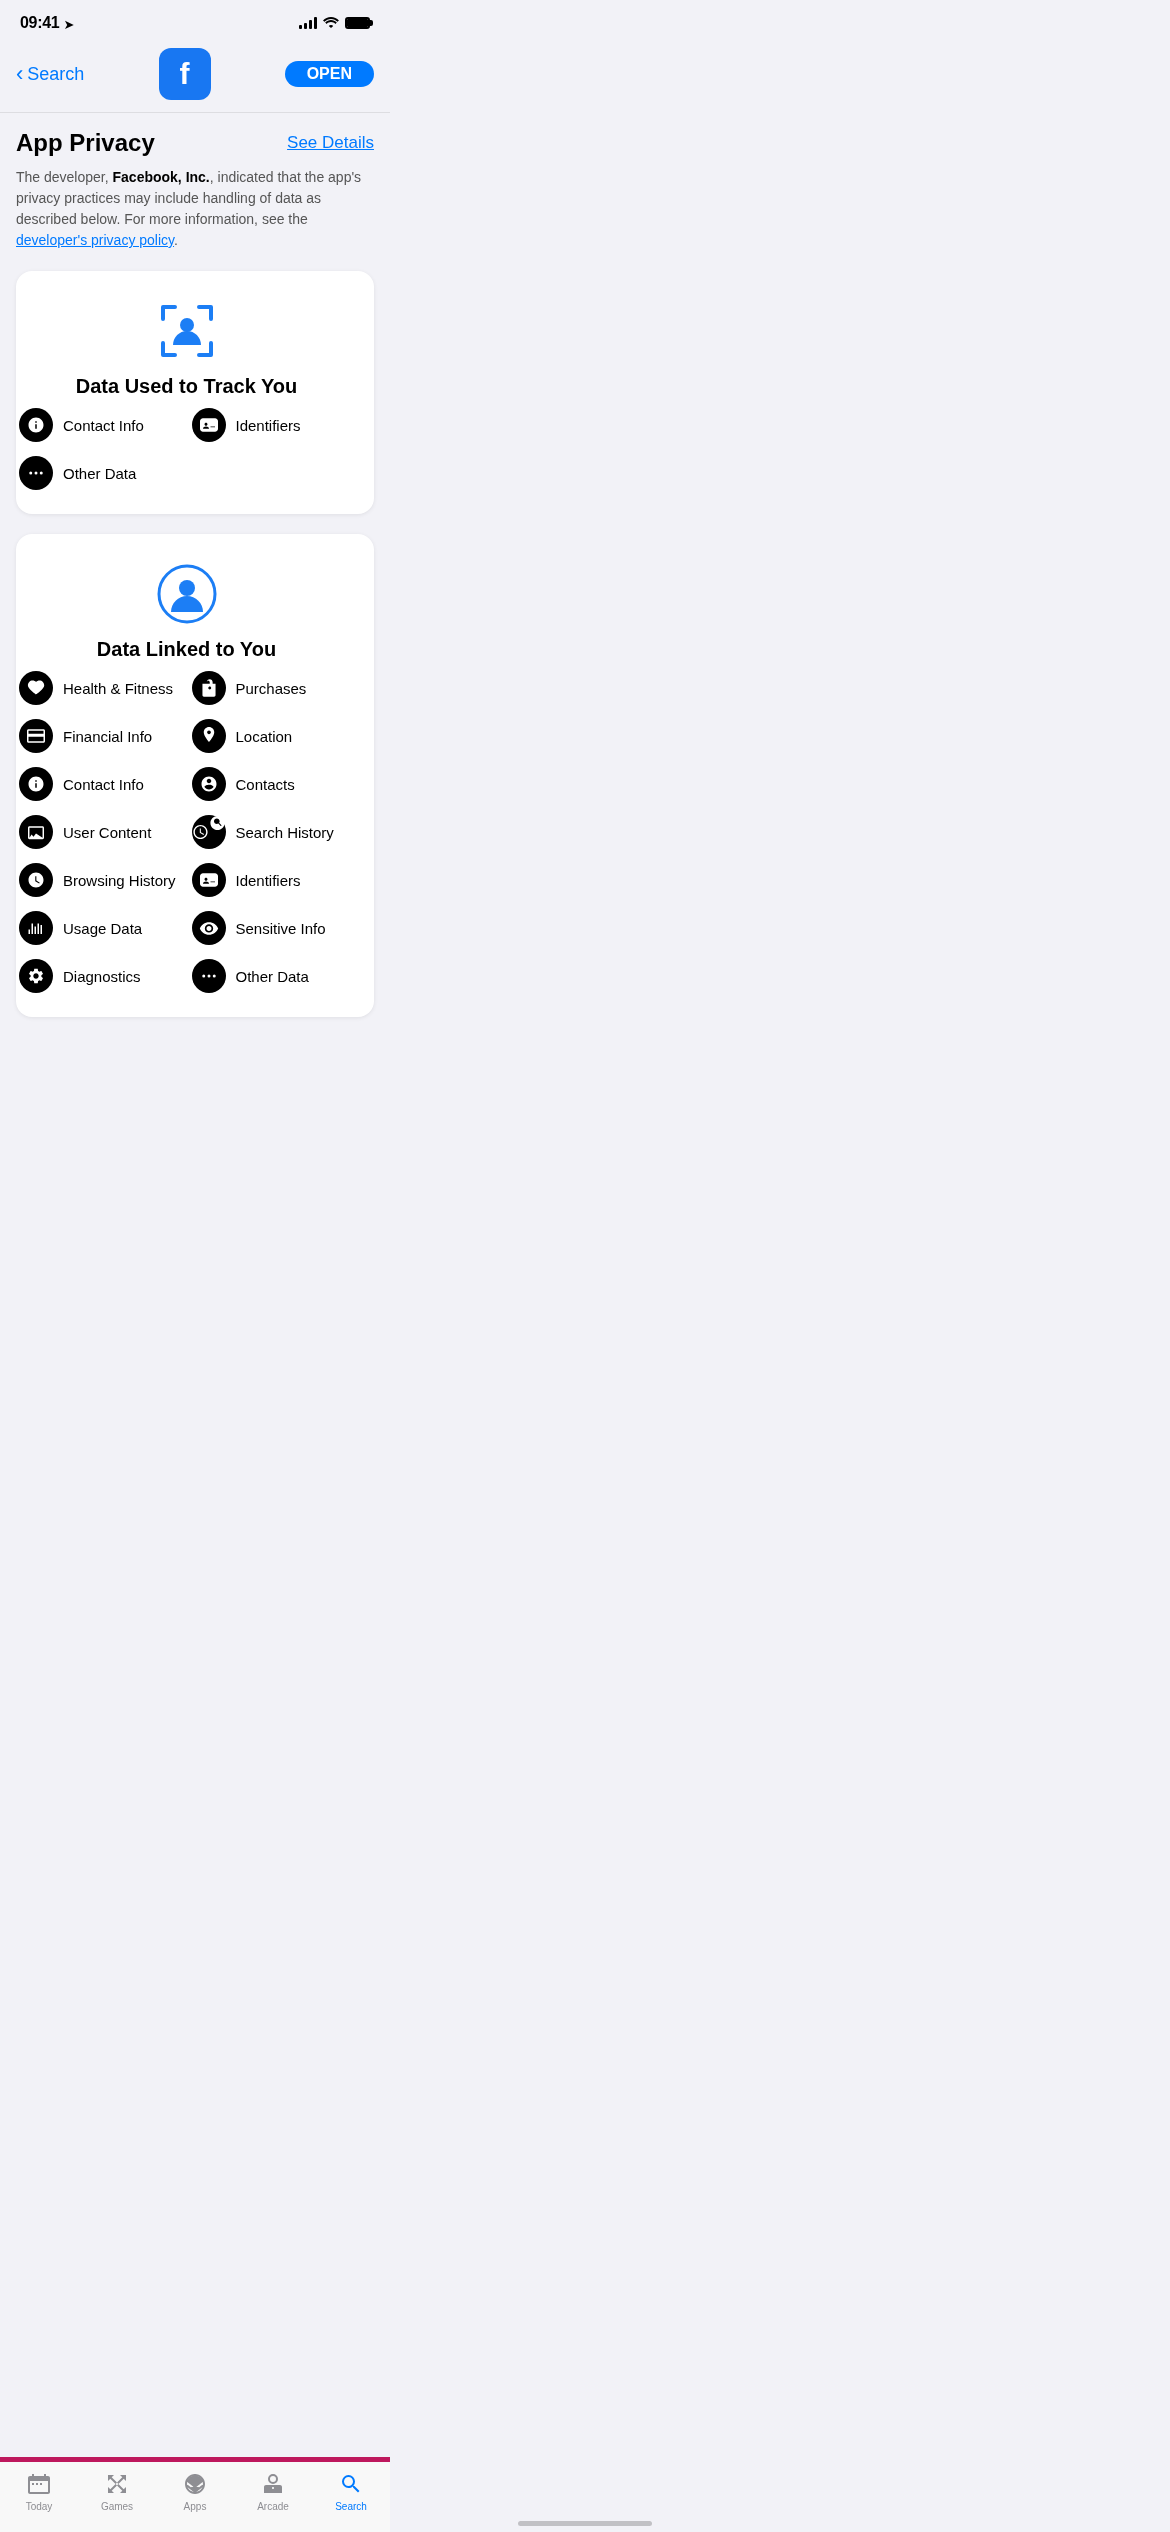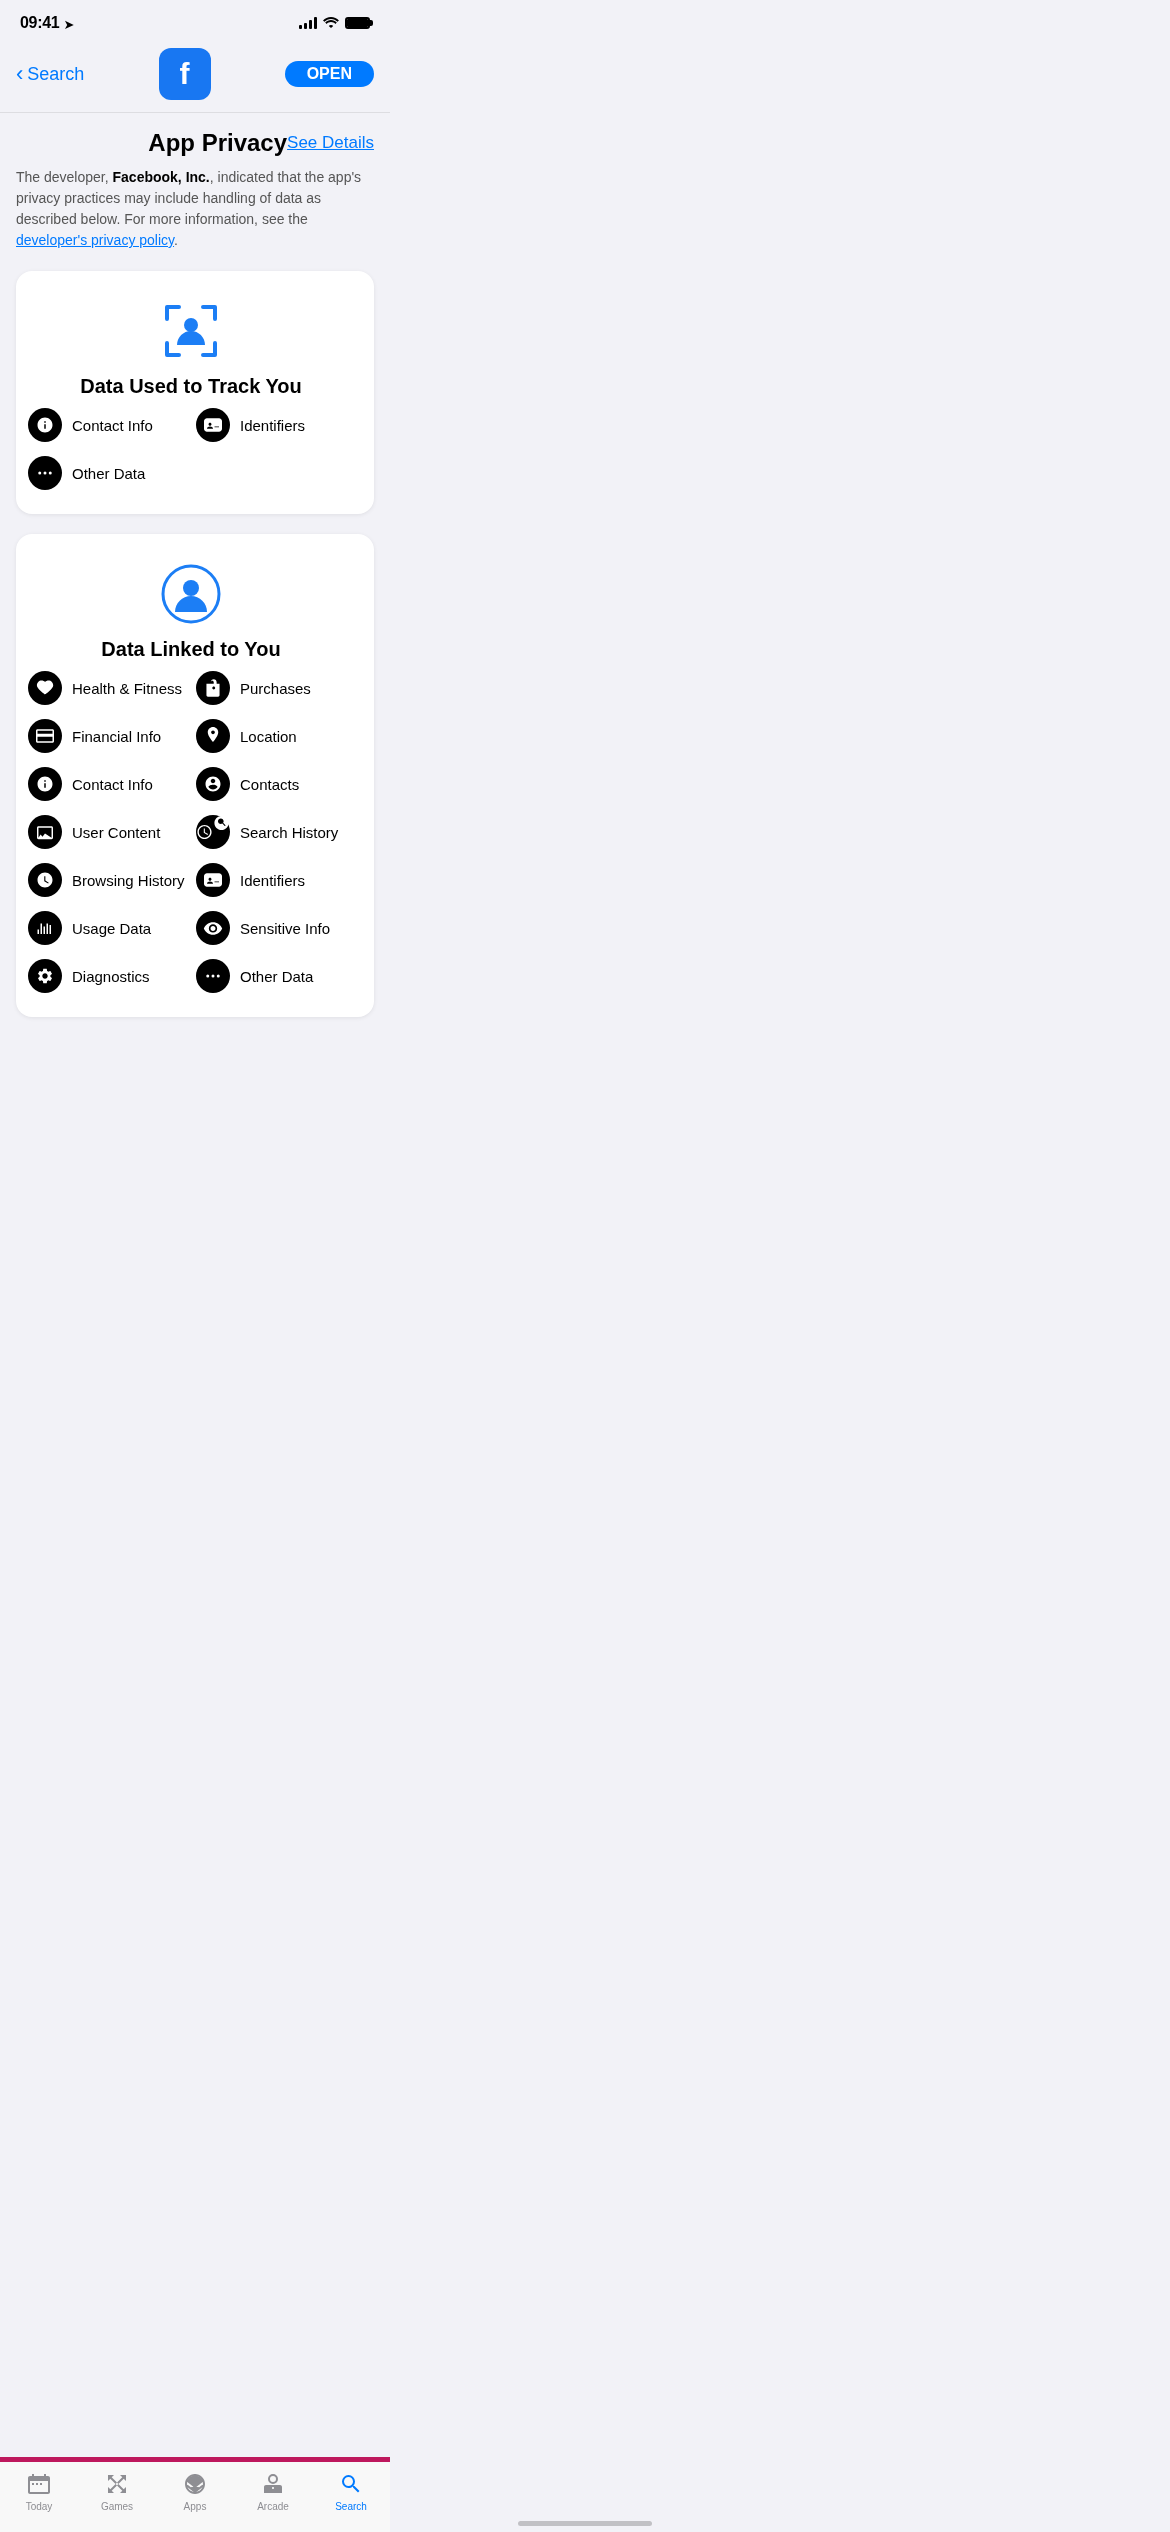--- a/index.html
+++ b/index.html
@@ -126,21 +126,21 @@
 
     
     .content {
       padding: 16px 16px 100px 16px;
       background: #f2f2f7;
     }
 
     
     .privacy-header {
       display: flex;
-      justify-content: flex-end;
+      justify-content: space-between;
       align-items: flex-start;
       margin-bottom: 10px;
     }
     .privacy-title {
       font-size: 24px;
       font-weight: 800;
     }
     .see-details {
       color: #007aff;
       font-size: 17px;
@@ -158,21 +158,21 @@
       color: #000;
     }
     .privacy-description .link {
       color: #007aff;
     }
 
     
     .card {
       background: white;
       border-radius: 16px;
-      padding: 28px 20px 24px 12px;
+      padding: 28px 20px 24px 3px;
       margin-bottom: 20px;
       box-shadow: 0 1px 4px rgba(0,0,0,0.08);
     }
     .card-icon-container {
       display: flex;
       justify-content: center;
       margin-bottom: 12px;
     }
     .track-icon {
       width: 64px;

